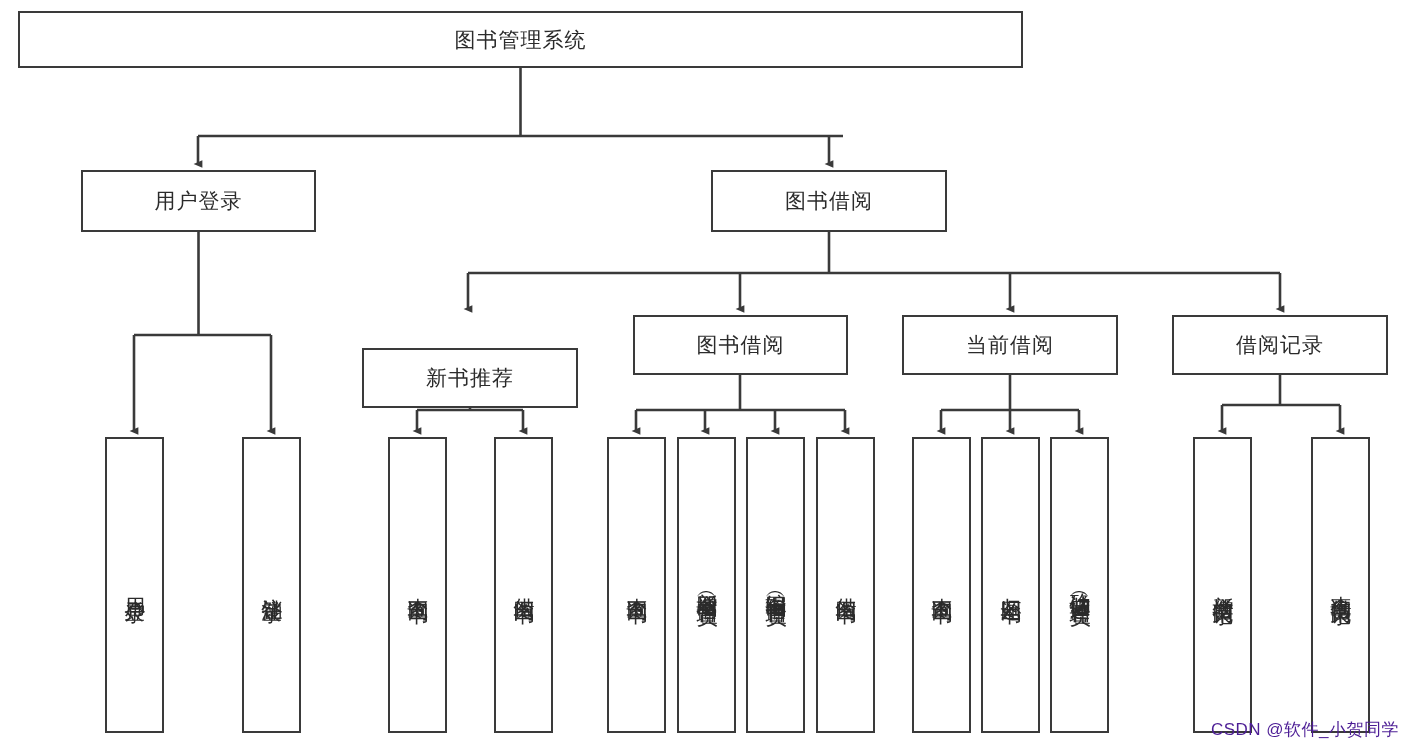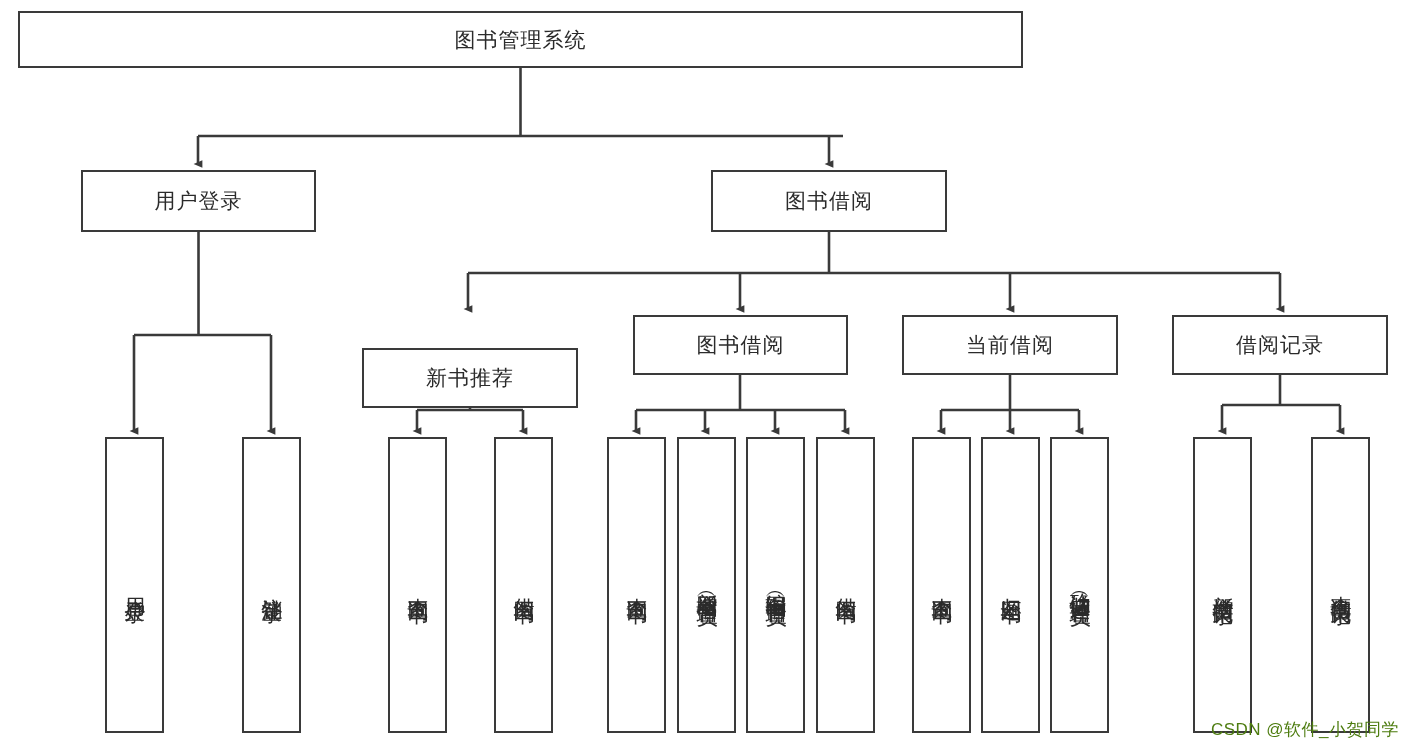--- a/index.html
+++ b/index.html
@@ -9,21 +9,21 @@
   svg{position:absolute;left:0;top:0;}
   .box{position:absolute;box-sizing:border-box;background:#ffffff;
        border:2px solid #3a3a3a;display:flex;align-items:center;
        justify-content:center;color:#2b2b2b;}
   .box.h{font-size:21px;letter-spacing:1px;}
   .box.v{}
   .vtext{writing-mode:vertical-rl;text-orientation:upright;
          font-size:21px;line-height:1.28;letter-spacing:2px;
          text-align:center;white-space:nowrap;color:#2b2b2b;}
   .wm{position:absolute;right:6px;bottom:6px;font-size:17px;
-      color:#4d7c0f;letter-spacing:0.5px;white-space:nowrap;}
+      color:#4c1d95;letter-spacing:0.5px;white-space:nowrap;}
 </style>
 </head>
 <body>
 
 <div id="stage">
 
   <svg width="1405" height="747">
     <defs>
       <marker id="arrow" markerWidth="10" markerHeight="10" refX="4.2" refY="5" orient="auto" markerUnits="userSpaceOnUse">
         <path d="M0.4,0.6 L8.0,0.6 L4.2,9.4 Z" fill="#3a3a3a"></path>

